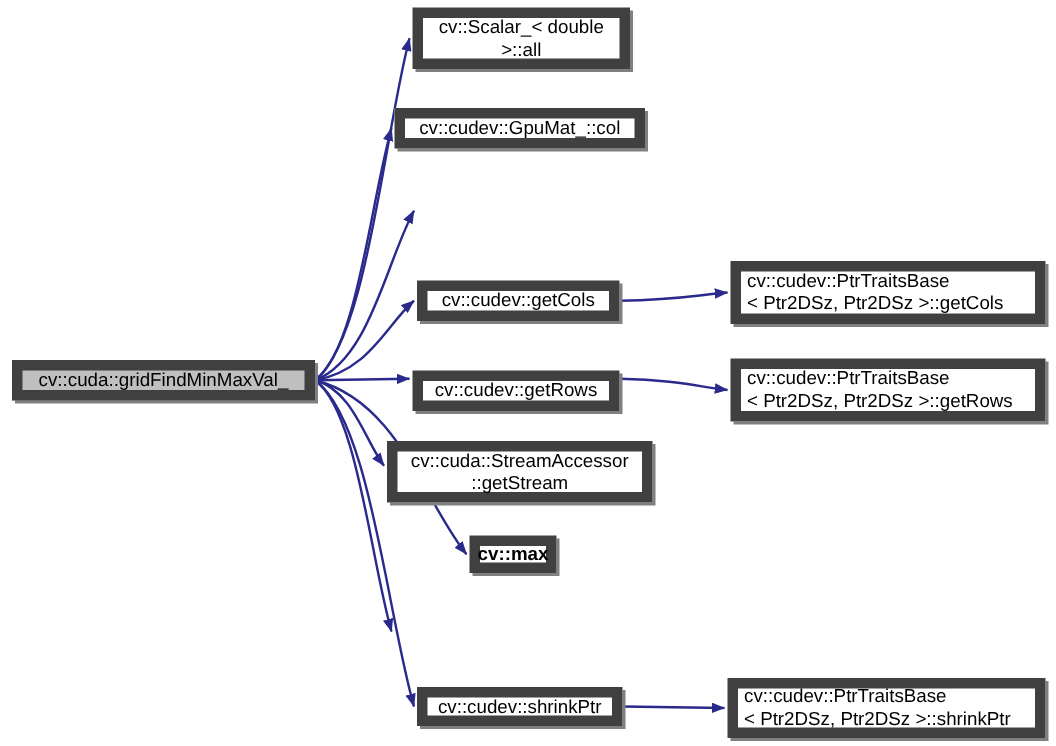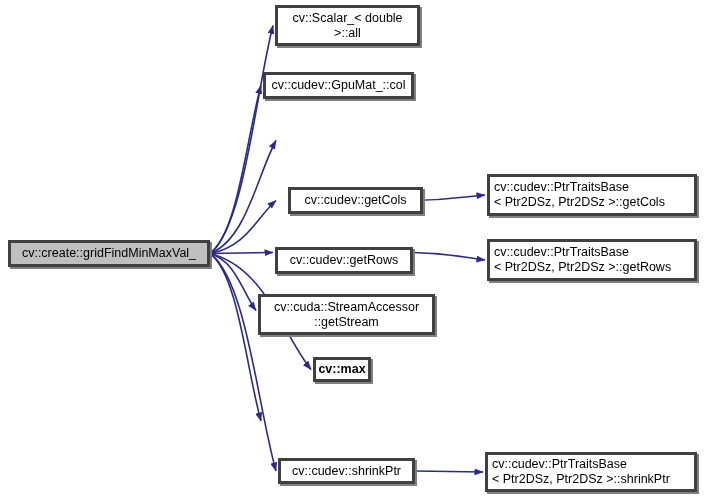--- a/index.html
+++ b/index.html
@@ -19,21 +19,21 @@
     position: absolute;
     left: 0;
     top: 0;
     width: 704px;
     height: 497px;
     pointer-events: none;
   }
   .node {
     position: absolute;
     box-sizing: border-box;
-    border: 3px solid #404040;
+    border: 7px solid #404040;
     background: #ffffff;
     color: #000000;
     font-size: 12.5px;
     line-height: 15px;
     display: flex;
     align-items: center;
     justify-content: center;
     text-align: center;
     box-shadow: 2px 2px 0 0 #808080;
     white-space: pre-line;
@@ -65,25 +65,25 @@
         <path d="M 210 253.5 L 273 252.5" fill="none" stroke="#2a2a8c" stroke-width="1.6" marker-end="url(#arrowhead)"></path>
         <path d="M 210 253.5 C 235.3 260.34, 243.12 293.4, 256 310.5" fill="none" stroke="#2a2a8c" stroke-width="1.6" marker-end="url(#arrowhead)"></path>
         <path d="M 210 253.5 C 265.55 267.42, 282.72 334.7, 311 369.5" fill="none" stroke="#2a2a8c" stroke-width="1.6" marker-end="url(#arrowhead)"></path>
         <path d="M 210 253.5 C 238.05 273.6, 246.72 370.75, 261 421" fill="none" stroke="#2a2a8c" stroke-width="1.6" marker-end="url(#arrowhead)"></path>
         <path d="M 210 253.5 C 246.3 279.6, 257.52 405.75, 276 471" fill="none" stroke="#2a2a8c" stroke-width="1.6" marker-end="url(#arrowhead)"></path>
         <path d="M 413 200.5 C 452.6 199.84, 464.84 196.65, 485 195" fill="none" stroke="#2a2a8c" stroke-width="1.6" marker-end="url(#arrowhead)"></path>
         <path d="M 413 252.5 C 452.6 253.4, 464.84 257.75, 485 260" fill="none" stroke="#2a2a8c" stroke-width="1.6" marker-end="url(#arrowhead)"></path>
         <path d="M 415 471 L 483 472" fill="none" stroke="#2a2a8c" stroke-width="1.6" marker-end="url(#arrowhead)"></path>
       </g>
   </svg>
-<div class="node root" style="left: 8px; top: 240px; width: 202px; height: 27px;">cv::create::gridFindMinMaxVal_</div>
+<div class="node root" style="left: 8px; top: 240px; width: 202px; height: 27px;">cv::cuda::gridFindMinMaxVal_</div>
     <div class="node" style="left: 275px; top: 5px; width: 145px; height: 41px;">cv::Scalar_&lt; double
 &gt;::all</div>
-    <div class="node" style="left: 263px; top: 72px; width: 151px; height: 27px;">cv::cudev::GpuMat_::col</div>
-    <div class="node" style="left: 278px; top: 187px; width: 135px; height: 27px; margin-left: 10px;">cv::cudev::getCols</div>
+    <div class="node" style="left: 263px; top: 72px; width: 167px; height: 27px;">cv::cudev::GpuMat_::col</div>
+    <div class="node" style="left: 278px; top: 187px; width: 135px; height: 27px;">cv::cudev::getCols</div>
     <div class="node" style="left: 275px; top: 239px; width: 138px; height: 27px; margin-top: 8px;">cv::cudev::getRows</div>
     <div class="node" style="left: 258px; top: 294px; width: 177px; height: 41px;">cv::cuda::StreamAccessor
 ::getStream</div>
     <div class="node" style="left: 313px; top: 357px; width: 58px; height: 25px; font-weight: bold;">cv::max</div>
     <div class="node" style="left: 278px; top: 458px; width: 137px; height: 26px;">cv::cudev::shrinkPtr</div>
     <div class="node leftalign" style="left: 487px; top: 174px; width: 210px; height: 42px;">cv::cudev::PtrTraitsBase
 &lt; Ptr2DSz, Ptr2DSz &gt;::getCols</div>
     <div class="node leftalign" style="left: 487px; top: 239px; width: 210px; height: 42px;">cv::cudev::PtrTraitsBase
 &lt; Ptr2DSz, Ptr2DSz &gt;::getRows</div>
     <div class="node leftalign" style="left: 485px; top: 452px; width: 212px; height: 40px;">cv::cudev::PtrTraitsBase

